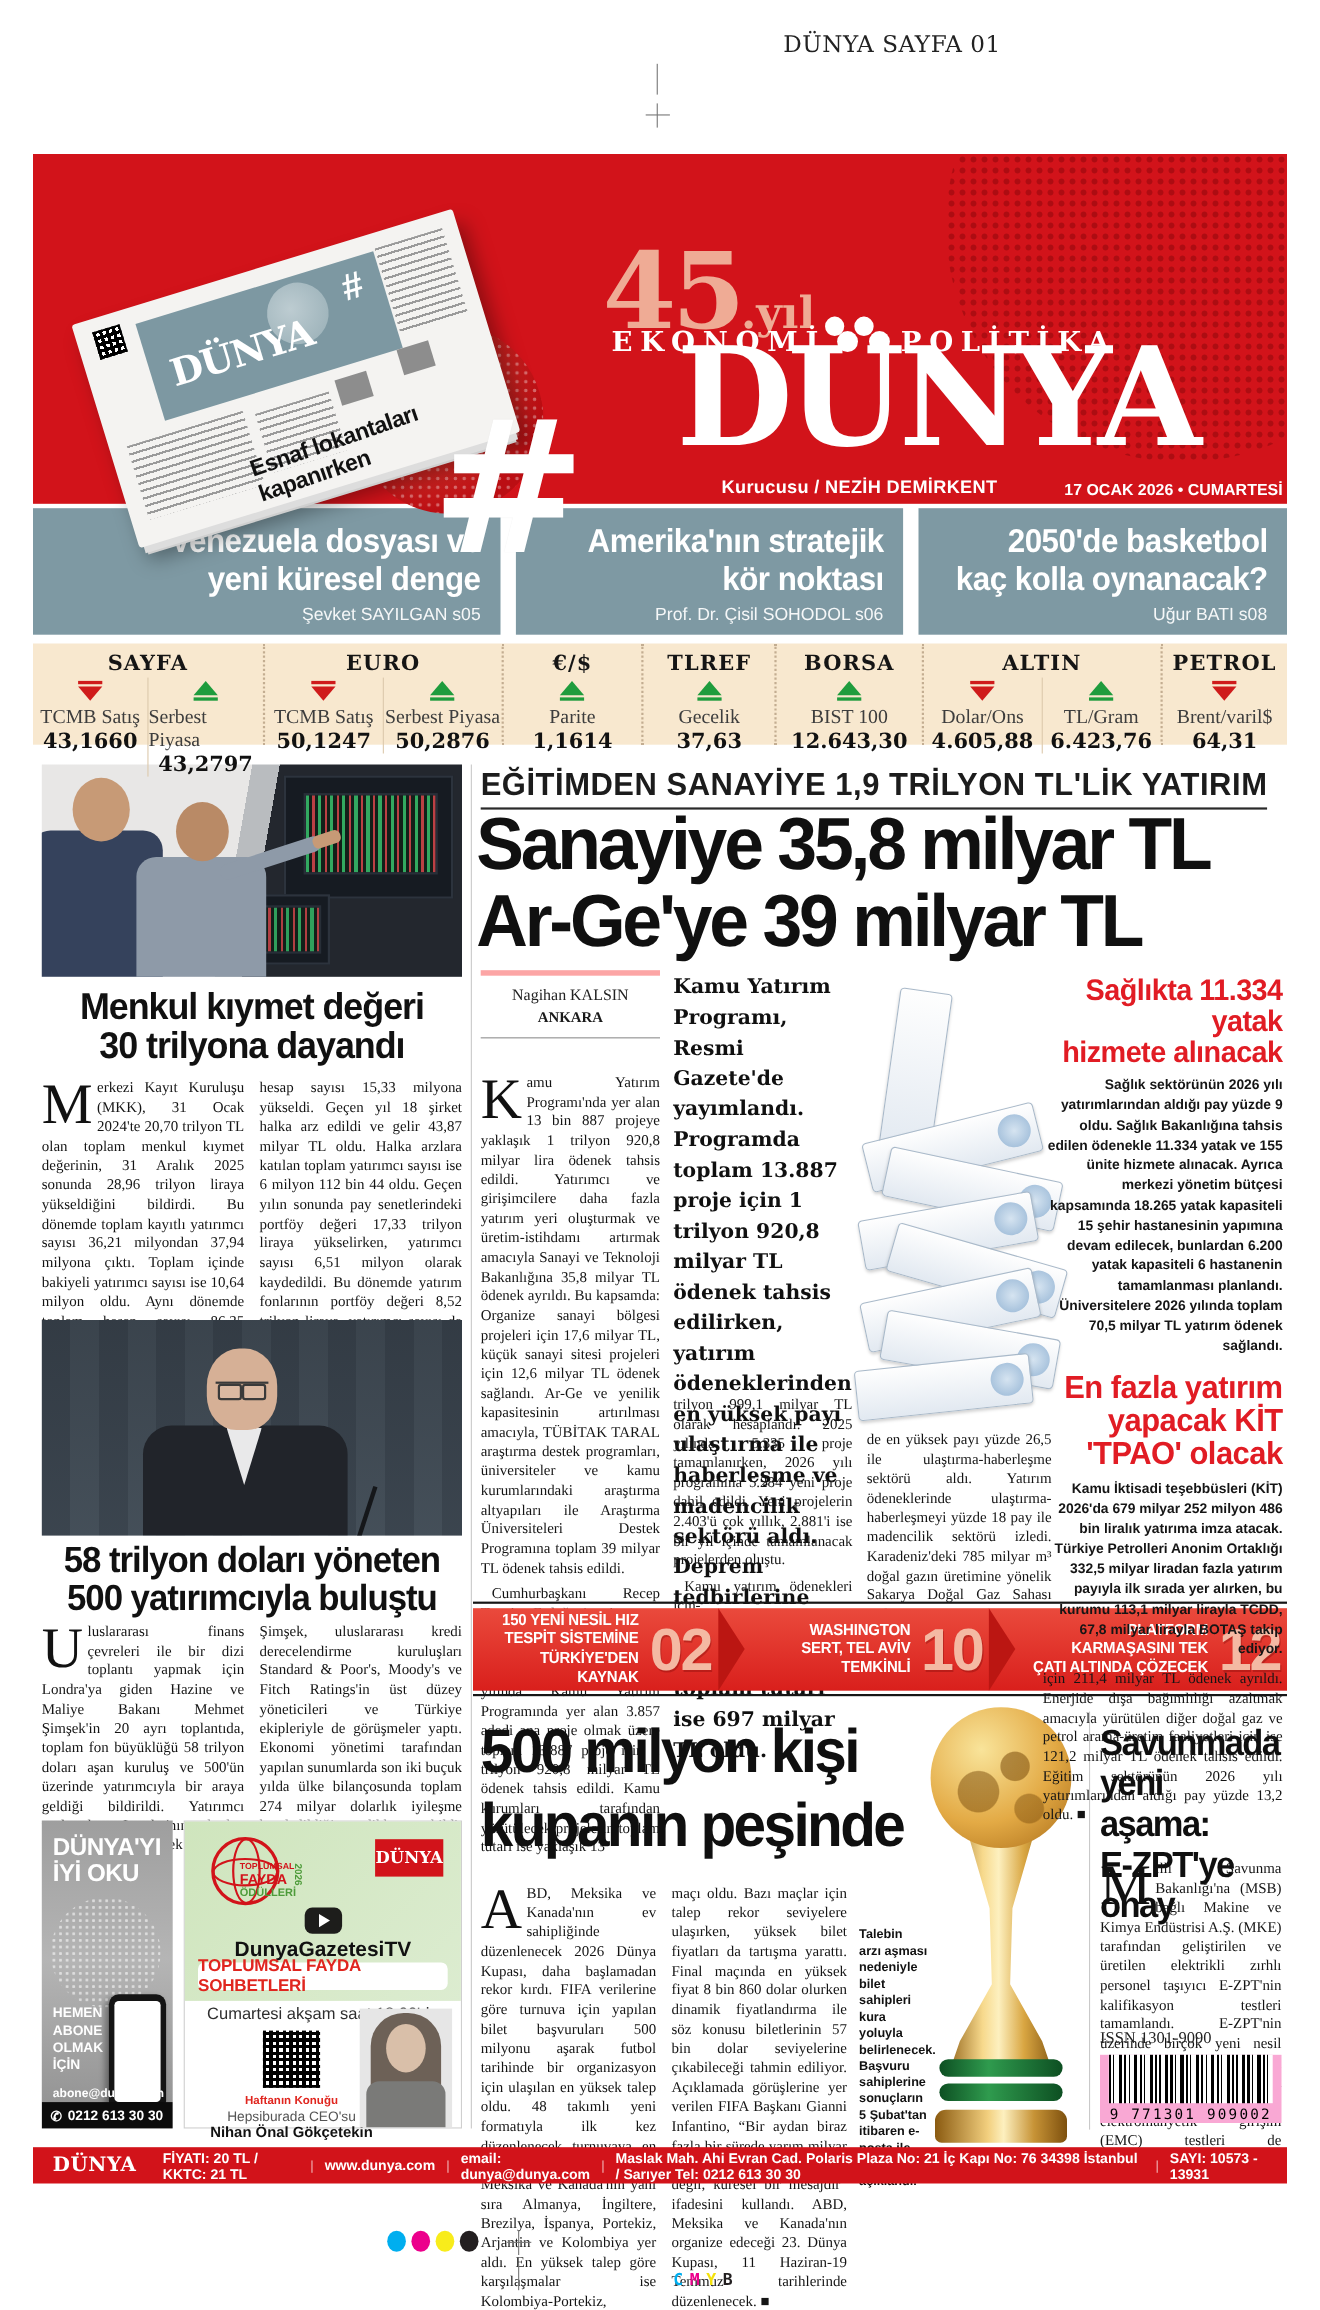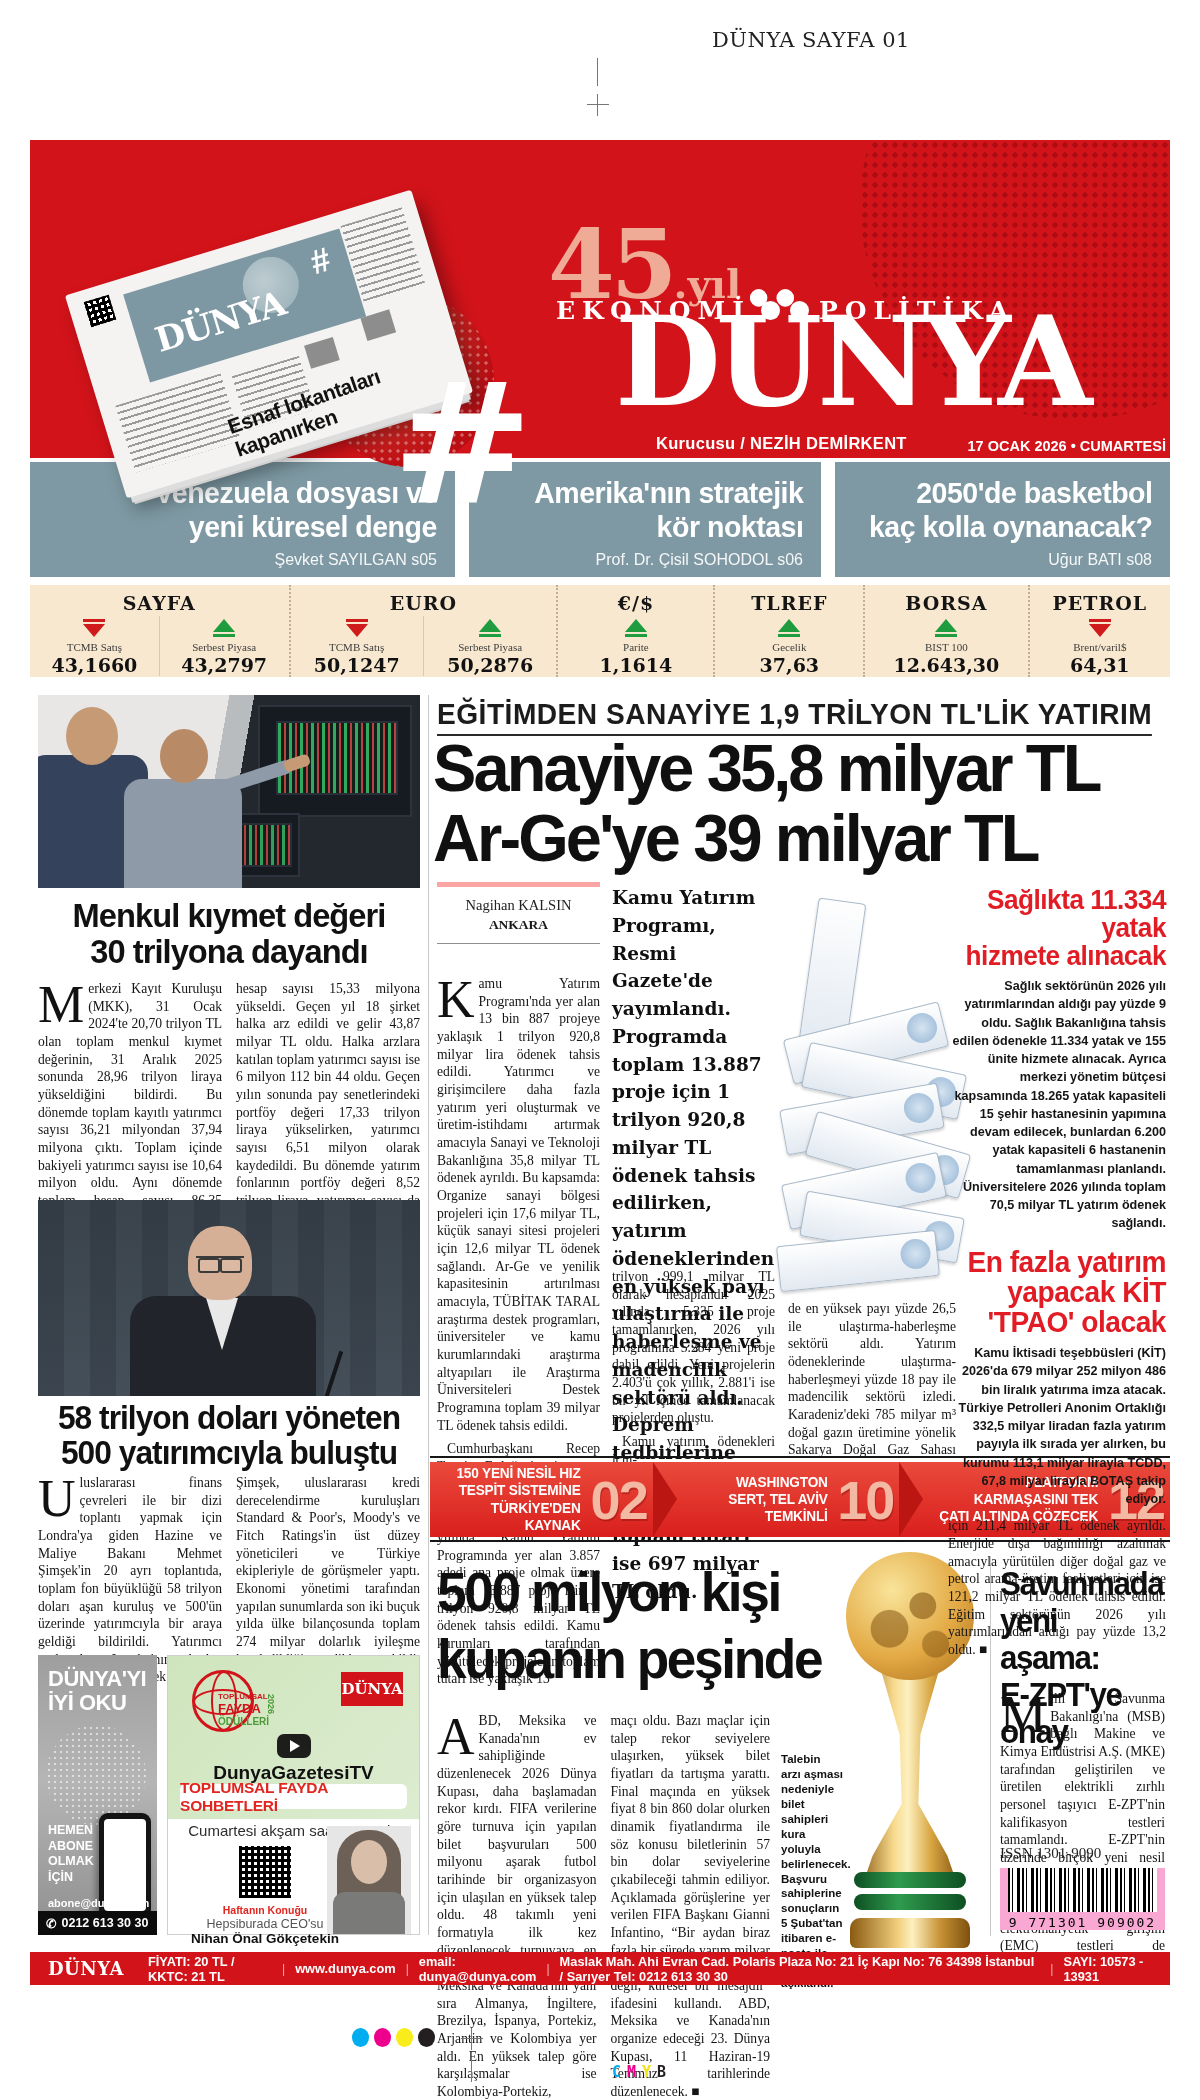--- a/index.html
+++ b/index.html
@@ -73,21 +73,21 @@
   .quote{display:flex;flex-direction:column;align-items:center;width:50%;}
   .quote.single{width:100%;}
   .quote + .quote{border-left:1px solid #dcc9ac;}
   .arrow{height:22px;width:26px;position:relative;margin:1px 0 2px;}
   .arrow.up:before{content:"";position:absolute;left:2px;bottom:2px;width:22px;height:3px;background:#1f9c3d;}
   .arrow.up:after{content:"";position:absolute;left:2px;bottom:7px;border-left:11px solid transparent;
      border-right:11px solid transparent;border-bottom:13px solid #1f9c3d;}
   .arrow.down:before{content:"";position:absolute;left:2px;top:2px;width:22px;height:3px;background:#cf1b1b;}
   .arrow.down:after{content:"";position:absolute;left:2px;top:7px;border-left:11px solid transparent;
      border-right:11px solid transparent;border-top:13px solid #cf1b1b;}
-  .qlabel{font-family:"Liberation Serif",serif;font-size:11px;color:#3d3d3d;}
+  .qlabel{font-family:"Liberation Serif",serif;font-size:18px;color:#3d3d3d;}
   .qval{font-family:"DejaVu Serif",serif;font-weight:bold;font-size:19px;color:#111;margin-top:1px;}
 
   
   .vrule{width:1px;background:#c9c9c9;}
   .hrule{height:2px;background:#161616;}
 
   
   .body-serif{font-family:"Liberation Serif",serif;font-size:13.6px;line-height:1.3;text-align:justify;color:#141414;}
   .dropcap{float:left;font-family:"Liberation Serif",serif;font-size:52px;line-height:.82;
      padding:4px 4px 0 0;color:#111;}
@@ -356,20 +356,35 @@
     <div class="mgroup" style="flex:1.1;">
       <div class="mname">BORSA</div>
       <div class="quotes">
           <div class="quote single">
             <div class="arrow up"></div>
         <div class="qlabel">BIST 100</div>
         <div class="qval">12.643,30</div>
           </div>
         </div>
     </div>
+    <div class="mgroup" style="flex:1.8;">
+      <div class="mname">ALTIN</div>
+      <div class="quotes">
+        <div class="quote">
+            <div class="arrow down"></div>
+          <div class="qlabel">Dolar/Ons</div>
+          <div class="qval">4.605,88</div>
+          </div>
+        <div class="quote">
+            <div class="arrow up"></div>
+          <div class="qlabel">TL/Gram</div>
+          <div class="qval">6.423,76</div>
+          </div>
+      </div>
+    </div>
     <div class="mgroup" style="flex:0.95;">
       <div class="mname">PETROL</div>
       <div class="quotes">
           <div class="quote single">
             <div class="arrow down"></div>
         <div class="qlabel">Brent/varil$</div>
         <div class="qval">64,31</div>
           </div>
         </div>
     </div>

